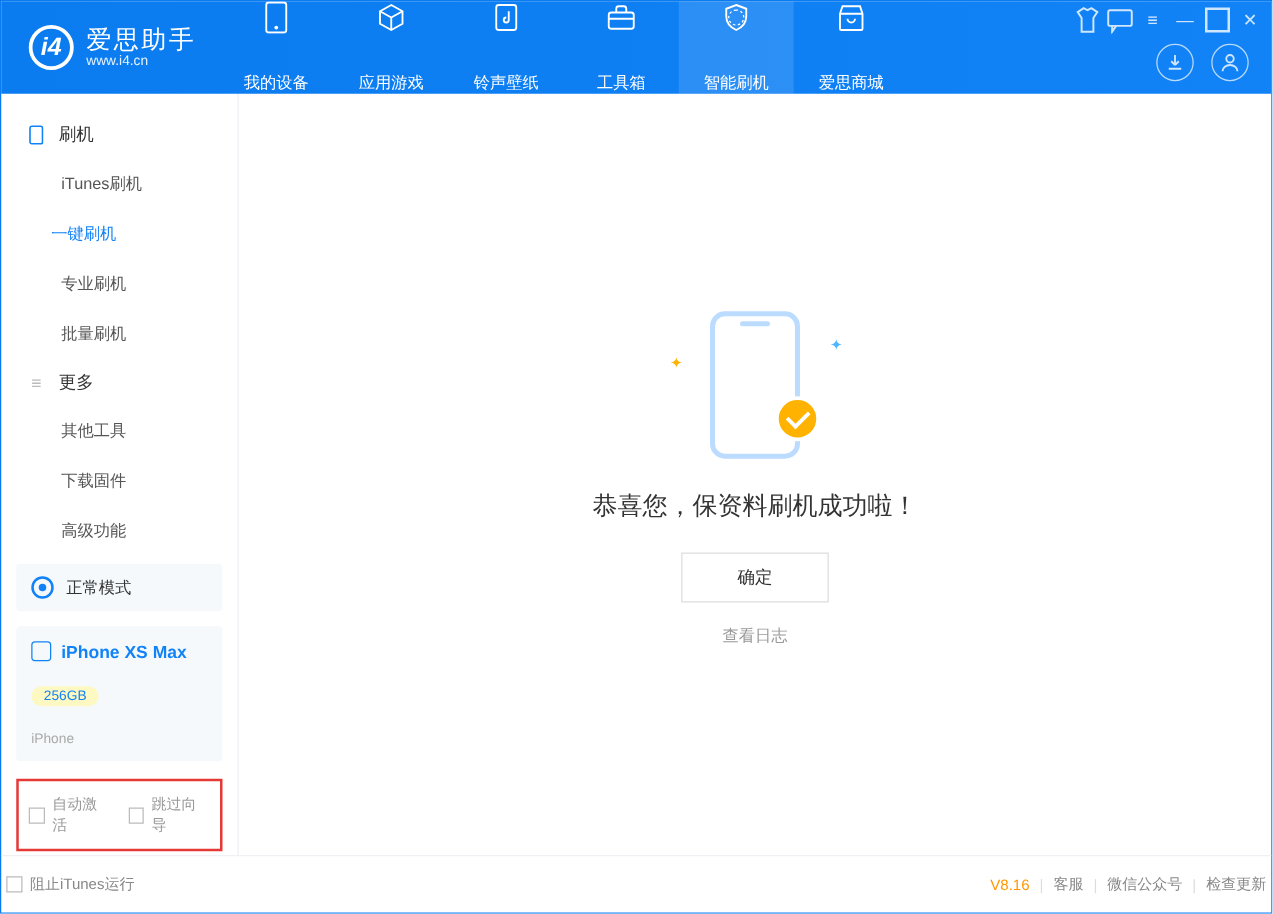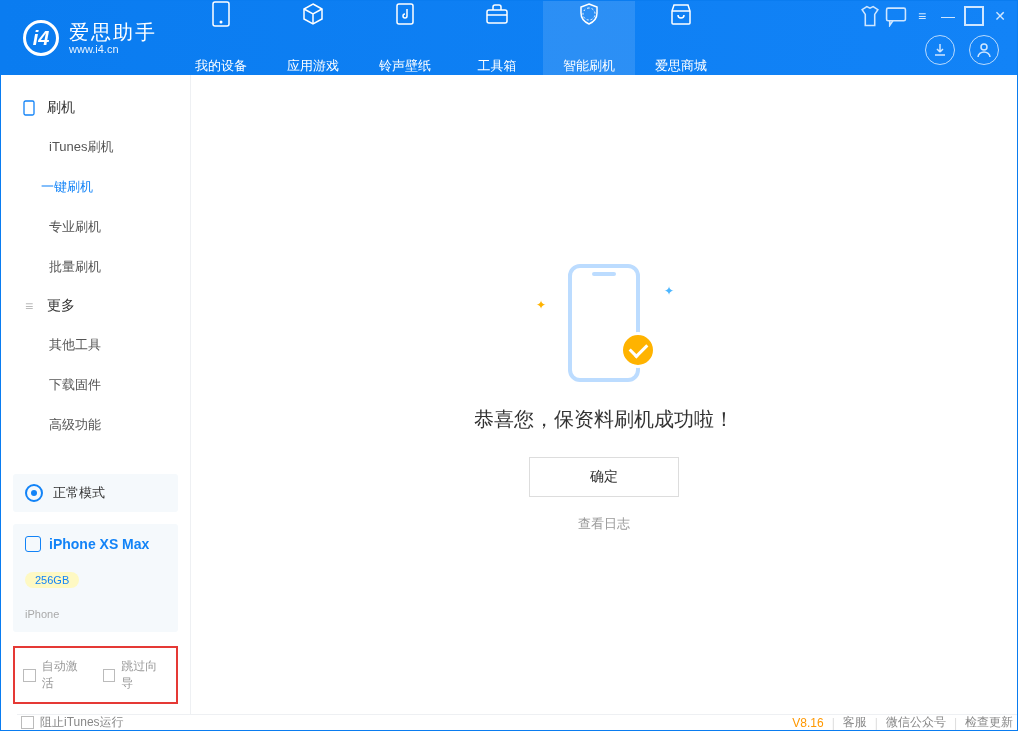--- a/index.html
+++ b/index.html
@@ -59,24 +59,24 @@
 .main { flex:1; display:flex; flex-direction:column; align-items:center; justify-content:center; position:relative;}
 .illus { position:relative; width:140px; height:130px; margin-bottom:20px;}
 .phone-outline{ position:absolute; left:34px; top:8px; width:72px; height:118px; border:4px solid #bcdcff; border-radius:12px; background:#fff;}
 .phone-outline::before{content:""; position:absolute; top:4px; left:50%; transform:translateX(-50%); width:24px; height:4px; background:#bcdcff; border-radius:2px;}
 .checkcircle{ position:absolute; right:18px; bottom:18px; width:36px; height:36px; background:#ffb300; border-radius:50%; border:3px solid #fff; display:flex; align-items:center; justify-content:center;}
 .checkcircle::after{content:""; width:14px; height:8px; border-left:3px solid #fff; border-bottom:3px solid #fff; transform:rotate(-45deg); margin-top:-3px;}
 .spark{position:absolute; color:#ffb300; font-size:12px;}
 .spark.a{left:2px; top:42px;} .spark.b{right:0; top:28px;} .spark.b{color:#4db6ff;}
 
 .success-text{ font-size:20px; color:#333; margin-bottom:24px;}
-.ok-btn{ width:150px; height:40px; border:1px solid #ddd; background:#fff; font-size:14px; color:#333; cursor:pointer; margin-bottom:18px;}
+.ok-btn{ width:118px; height:40px; border:1px solid #ddd; background:#fff; font-size:14px; color:#333; cursor:pointer; margin-bottom:18px;}
 .loglink{ font-size:13px; color:#999; cursor:pointer;}
 
-.statusbar{ height:16px; border-top:1px solid #eef0f3; display:flex; align-items:center; padding:0 4px; font-size:12px; color:#888;margin-left:16px;}
+.statusbar{ height:46px; border-top:1px solid #eef0f3; display:flex; align-items:center; padding:0 4px; font-size:12px; color:#888;}
 .statusbar .left{display:flex; align-items:center; gap:6px;}
 .statusbar .right{margin-left:auto; display:flex; align-items:center; gap:8px;}
 .statusbar .ver{ color:#ff9800;}
 .statusbar .sep{ color:#ddd;}
 .statusbar .lnk{ cursor:pointer;}
 </style>
 </head>
 <body>
 
 <div class="window">

